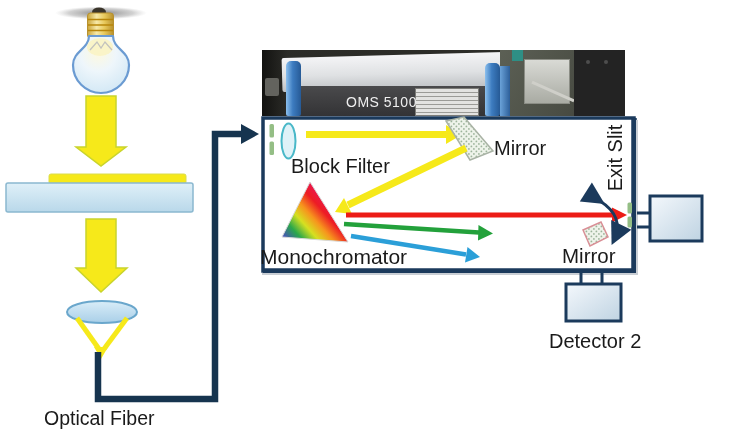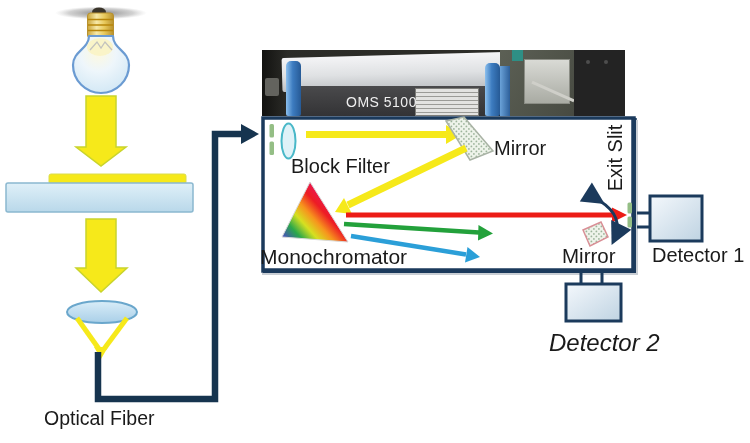--- a/index.html
+++ b/index.html
@@ -211,15 +211,14 @@
     </div>
     <div class="ph-omslabel">OMS 5100</div>
   </div>
 
   <div class="lbl" style="left:44px;top:408px;font-size:19.5px;">Optical Fiber</div>
   <div class="lbl" style="left:291px;top:155px;font-size:20px;">Block Filter</div>
   <div class="lbl" style="left:260px;top:245px;font-size:21px;">Monochromator</div>
   <div class="lbl" style="left:494px;top:137px;font-size:20px;">Mirror</div>
   <div class="lbl" style="left:562px;top:245px;font-size:20.5px;">Mirror</div>
   <div class="lbl exit-slit-lbl" style="font-size:20px;">Exit Slit</div>
-  <div class="lbl" style="left:652px;top:244px;font-size:20px;">Detector 1</div>
-  <div class="lbl" style="left:549px;top:330px;font-size:24px;font-style:italic;">Detector 2</div>
+  <div class="lbl" style="left:549px;top:330px;font-size:20px;">Detector 2</div>
 </div>
 
 </body></html>

